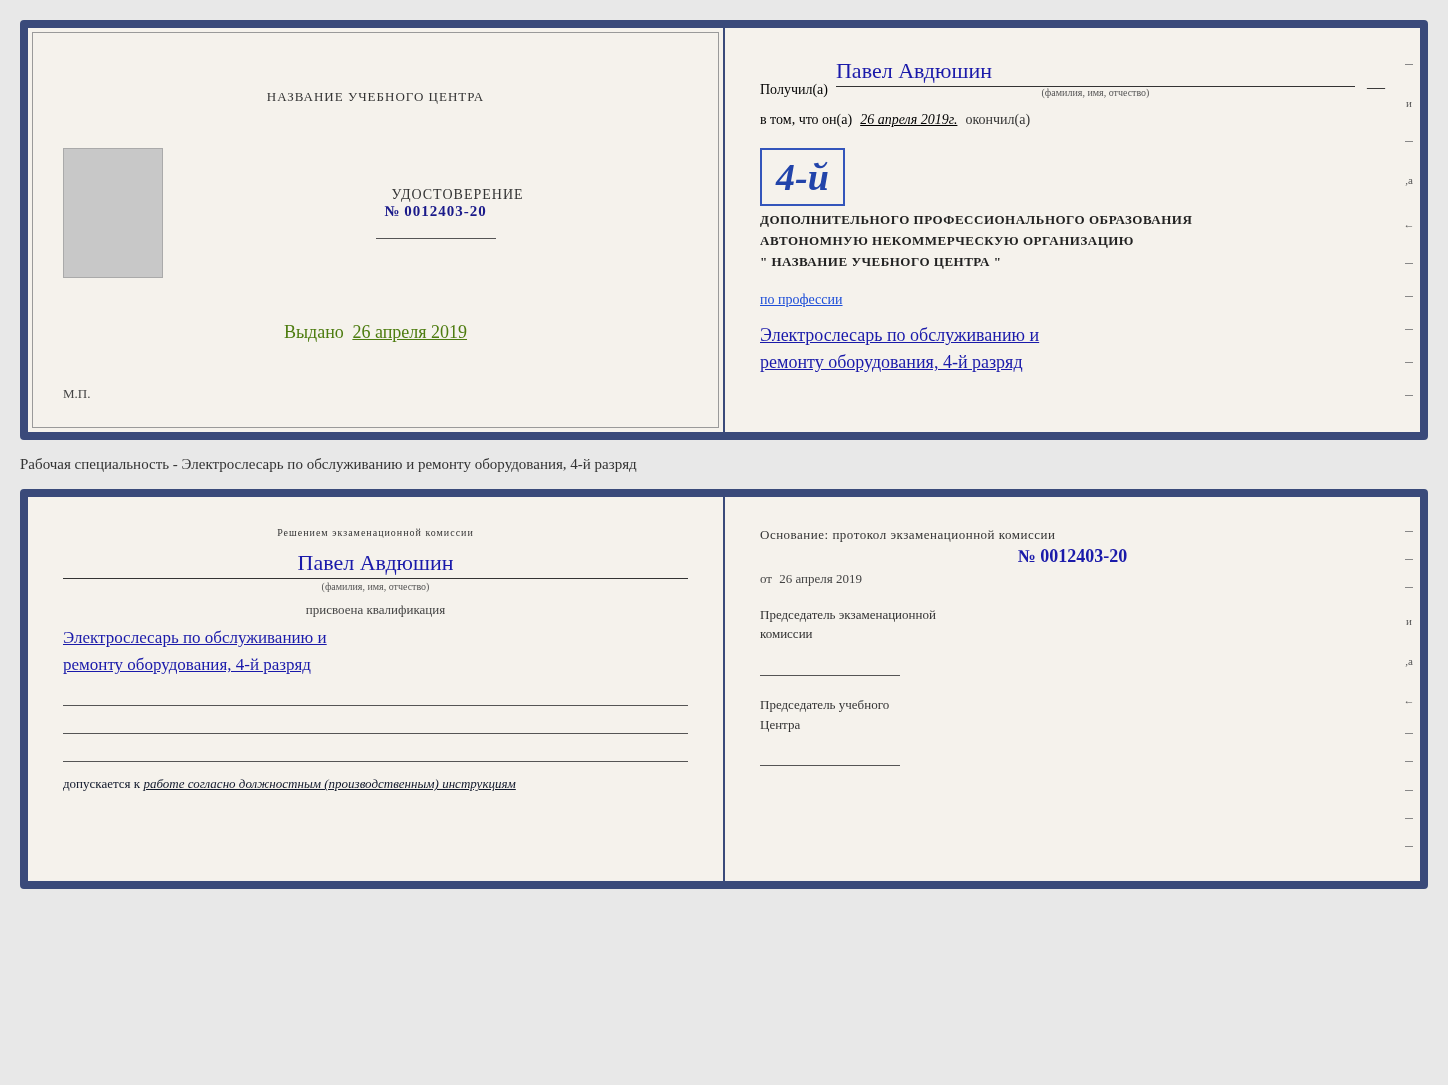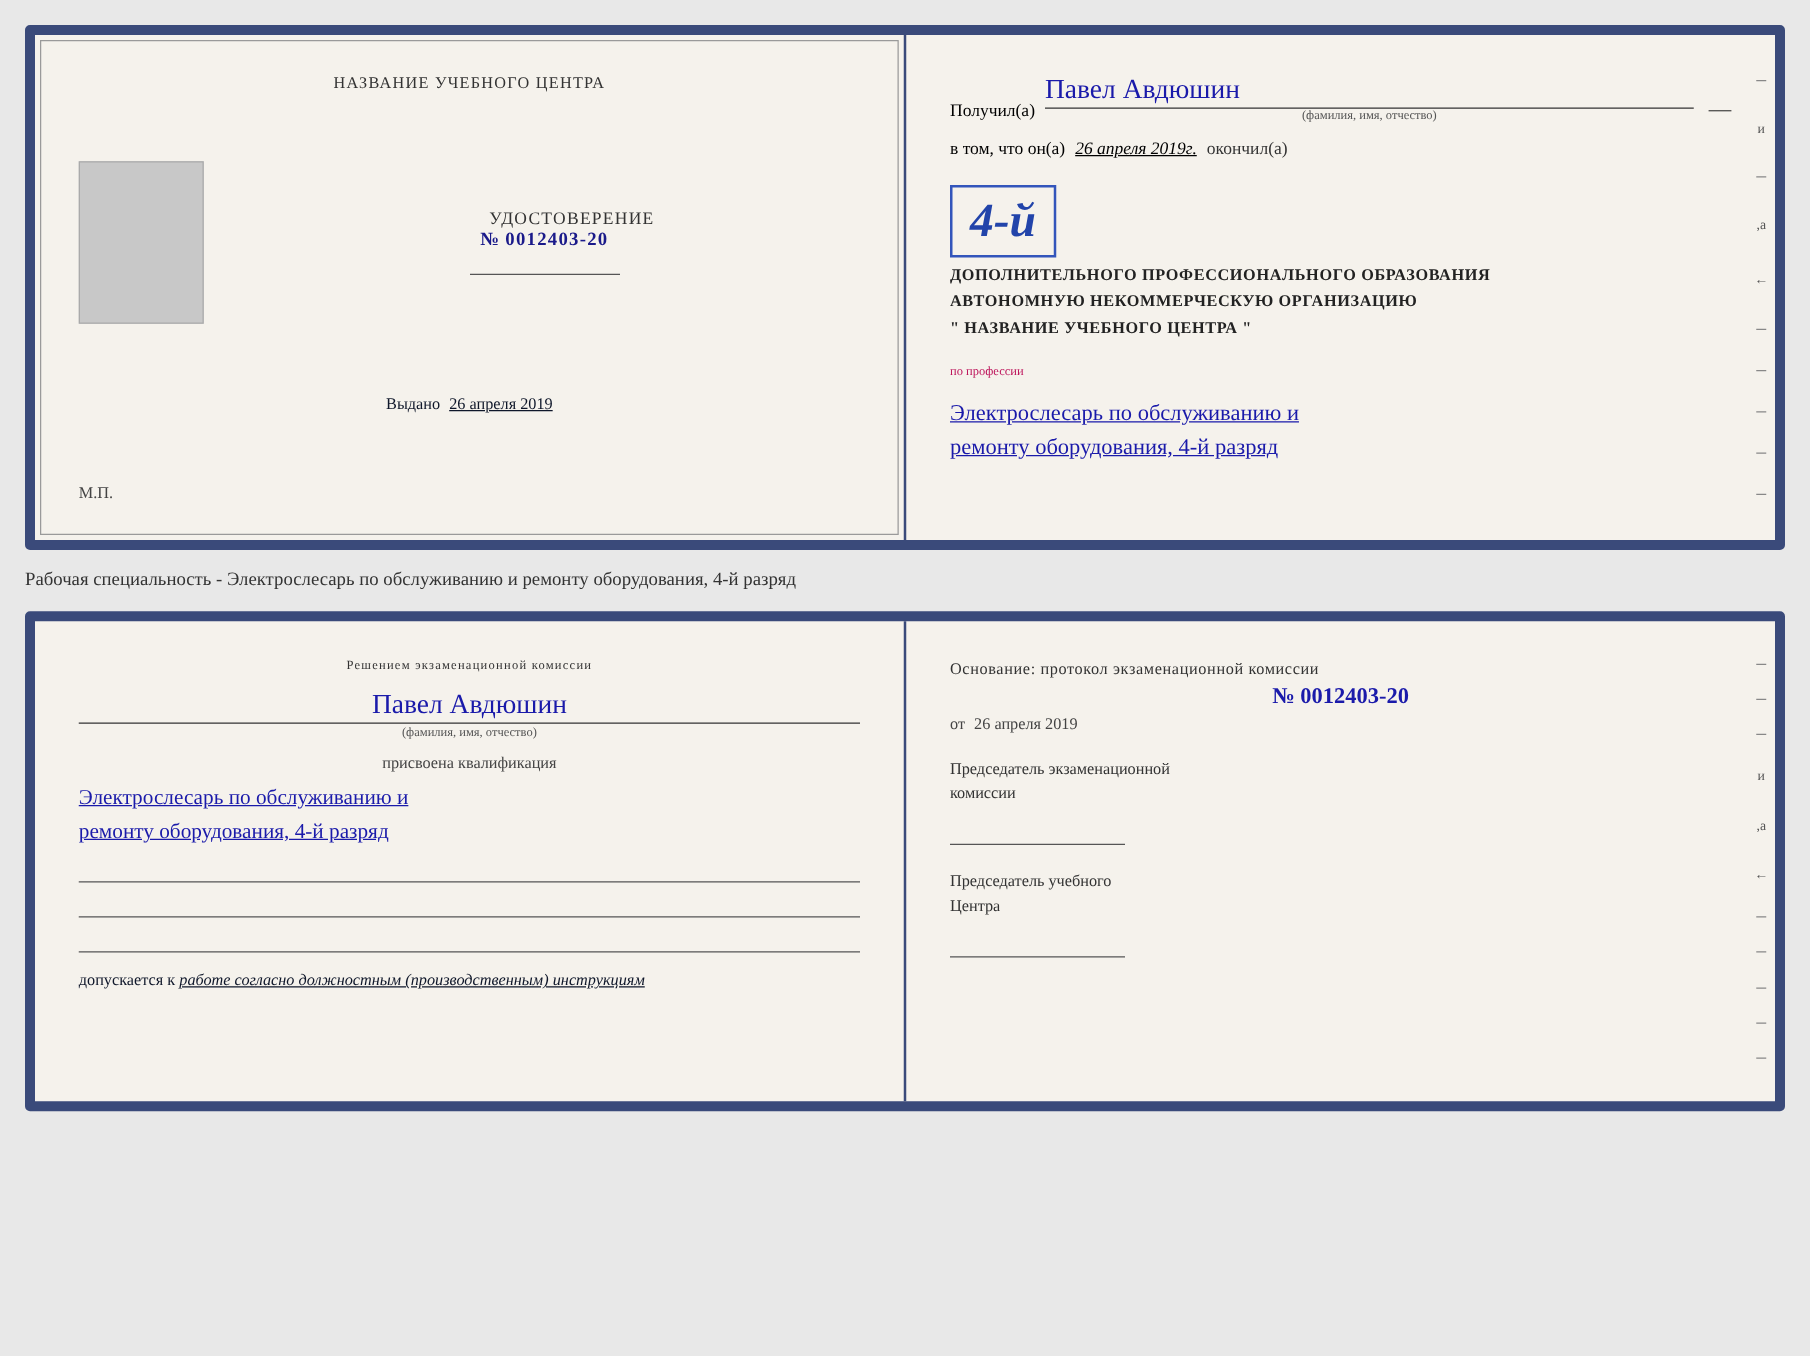--- a/index.html
+++ b/index.html
@@ -58,20 +58,21 @@
       pointer-events: none;
     }
 
     .title-center {
       text-align: center;
       font-size: 13px;
       letter-spacing: 1px;
       color: #333;
       font-weight: normal;
       text-transform: uppercase;
+      margin-top: 31px;
     }
 
     .photo-placeholder {
       width: 100px;
       height: 130px;
       background: #c8c8c8;
       border: 1px solid #aaa;
     }
 
     .udost-section {
@@ -88,22 +89,22 @@
     }
 
     .udost-number {
       font-size: 15px;
       color: #1a1a8a;
       font-weight: bold;
       letter-spacing: 1px;
     }
 
     .vydano-line {
-      font-size: 13px;
-      color: #0f172a;
+      font-size: 18px;
+      color: #4d7c0f;
       text-align: center;
     }
 
     .mp-line {
       font-size: 13px;
       color: #444;
       align-self: flex-start;
     }
 
     .received-name {
@@ -132,22 +133,23 @@
     .auto-section {
       font-size: 13px;
       text-transform: uppercase;
       color: #222;
       letter-spacing: 0.5px;
       line-height: 1.6;
       font-weight: bold;
     }
 
     .po-professii {
-      font-size: 10px;
-      color: #be185d;
+      font-size: 14px;
+      color: #1d4ed8;
+      text-decoration: underline;
     }
 
     .professiya-text {
       font-size: 18px;
       font-family: 'Georgia', serif;
       color: #1a1aaa;
       text-decoration: underline;
       line-height: 1.5;
     }
 

